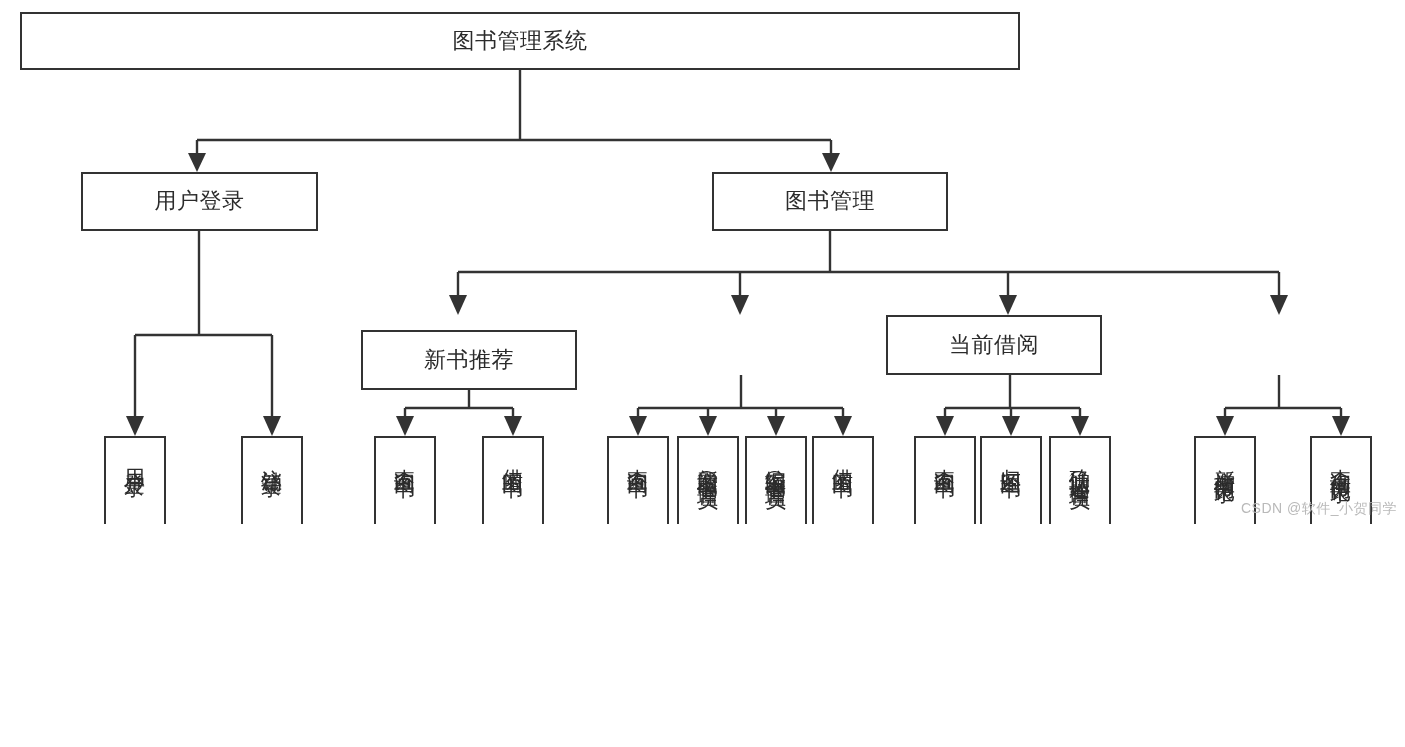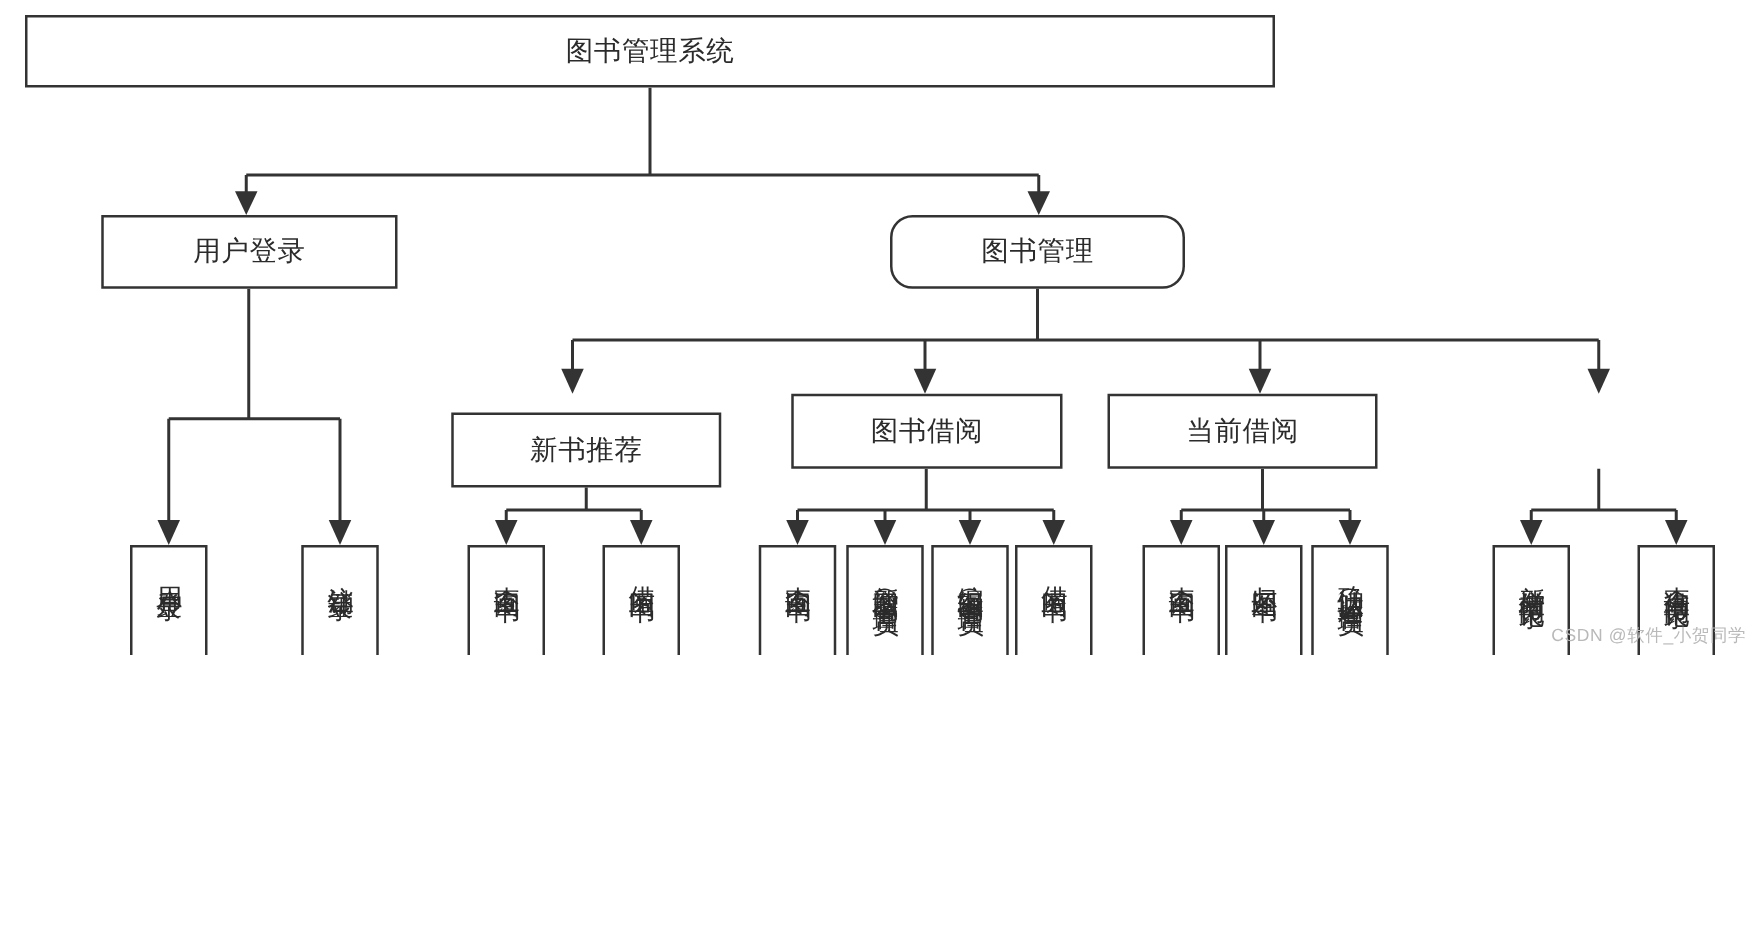--- a/index.html
+++ b/index.html
@@ -154,30 +154,27 @@
     <polygon points="1332,416 1350,416 1341,436"></polygon>
   </svg>
 
   <div class="node root horizontal" style="left:20px; top:12px; width:1000px; height:58px;">
     <span class="label">图书管理系统</span>
   </div>
 
   <div class="node horizontal" style="left:81px; top:172px; width:237px; height:59px;">
     <span class="label">用户登录</span>
   </div>
-  <div class="node horizontal" style="left:712px; top:172px; width:236px; height:59px;border-radius:18px;">
+  <div class="node horizontal" style="left:712px; top:172px; width:236px; height:59px;">
     <span class="label">图书管理</span>
   </div>
 
   <div class="node horizontal" style="left:361px; top:330px; width:216px; height:60px;">
     <span class="label">新书推荐</span>
   </div>
-  <div class="node horizontal" style="left:633px; top:315px; width:217px; height:60px;">
-    <span class="label">图书借阅</span>
-  </div>
   <div class="node horizontal" style="left:886px; top:315px; width:216px; height:60px;">
     <span class="label">当前借阅</span>
   </div>
 
   <div class="node vertical" style="left:104px; top:436px; width:62px; height:298px;">
     <span class="label">用户登录</span>
   </div>
   <div class="node vertical" style="left:241px; top:436px; width:62px; height:298px;">
     <span class="label">注销登录</span>
   </div>

